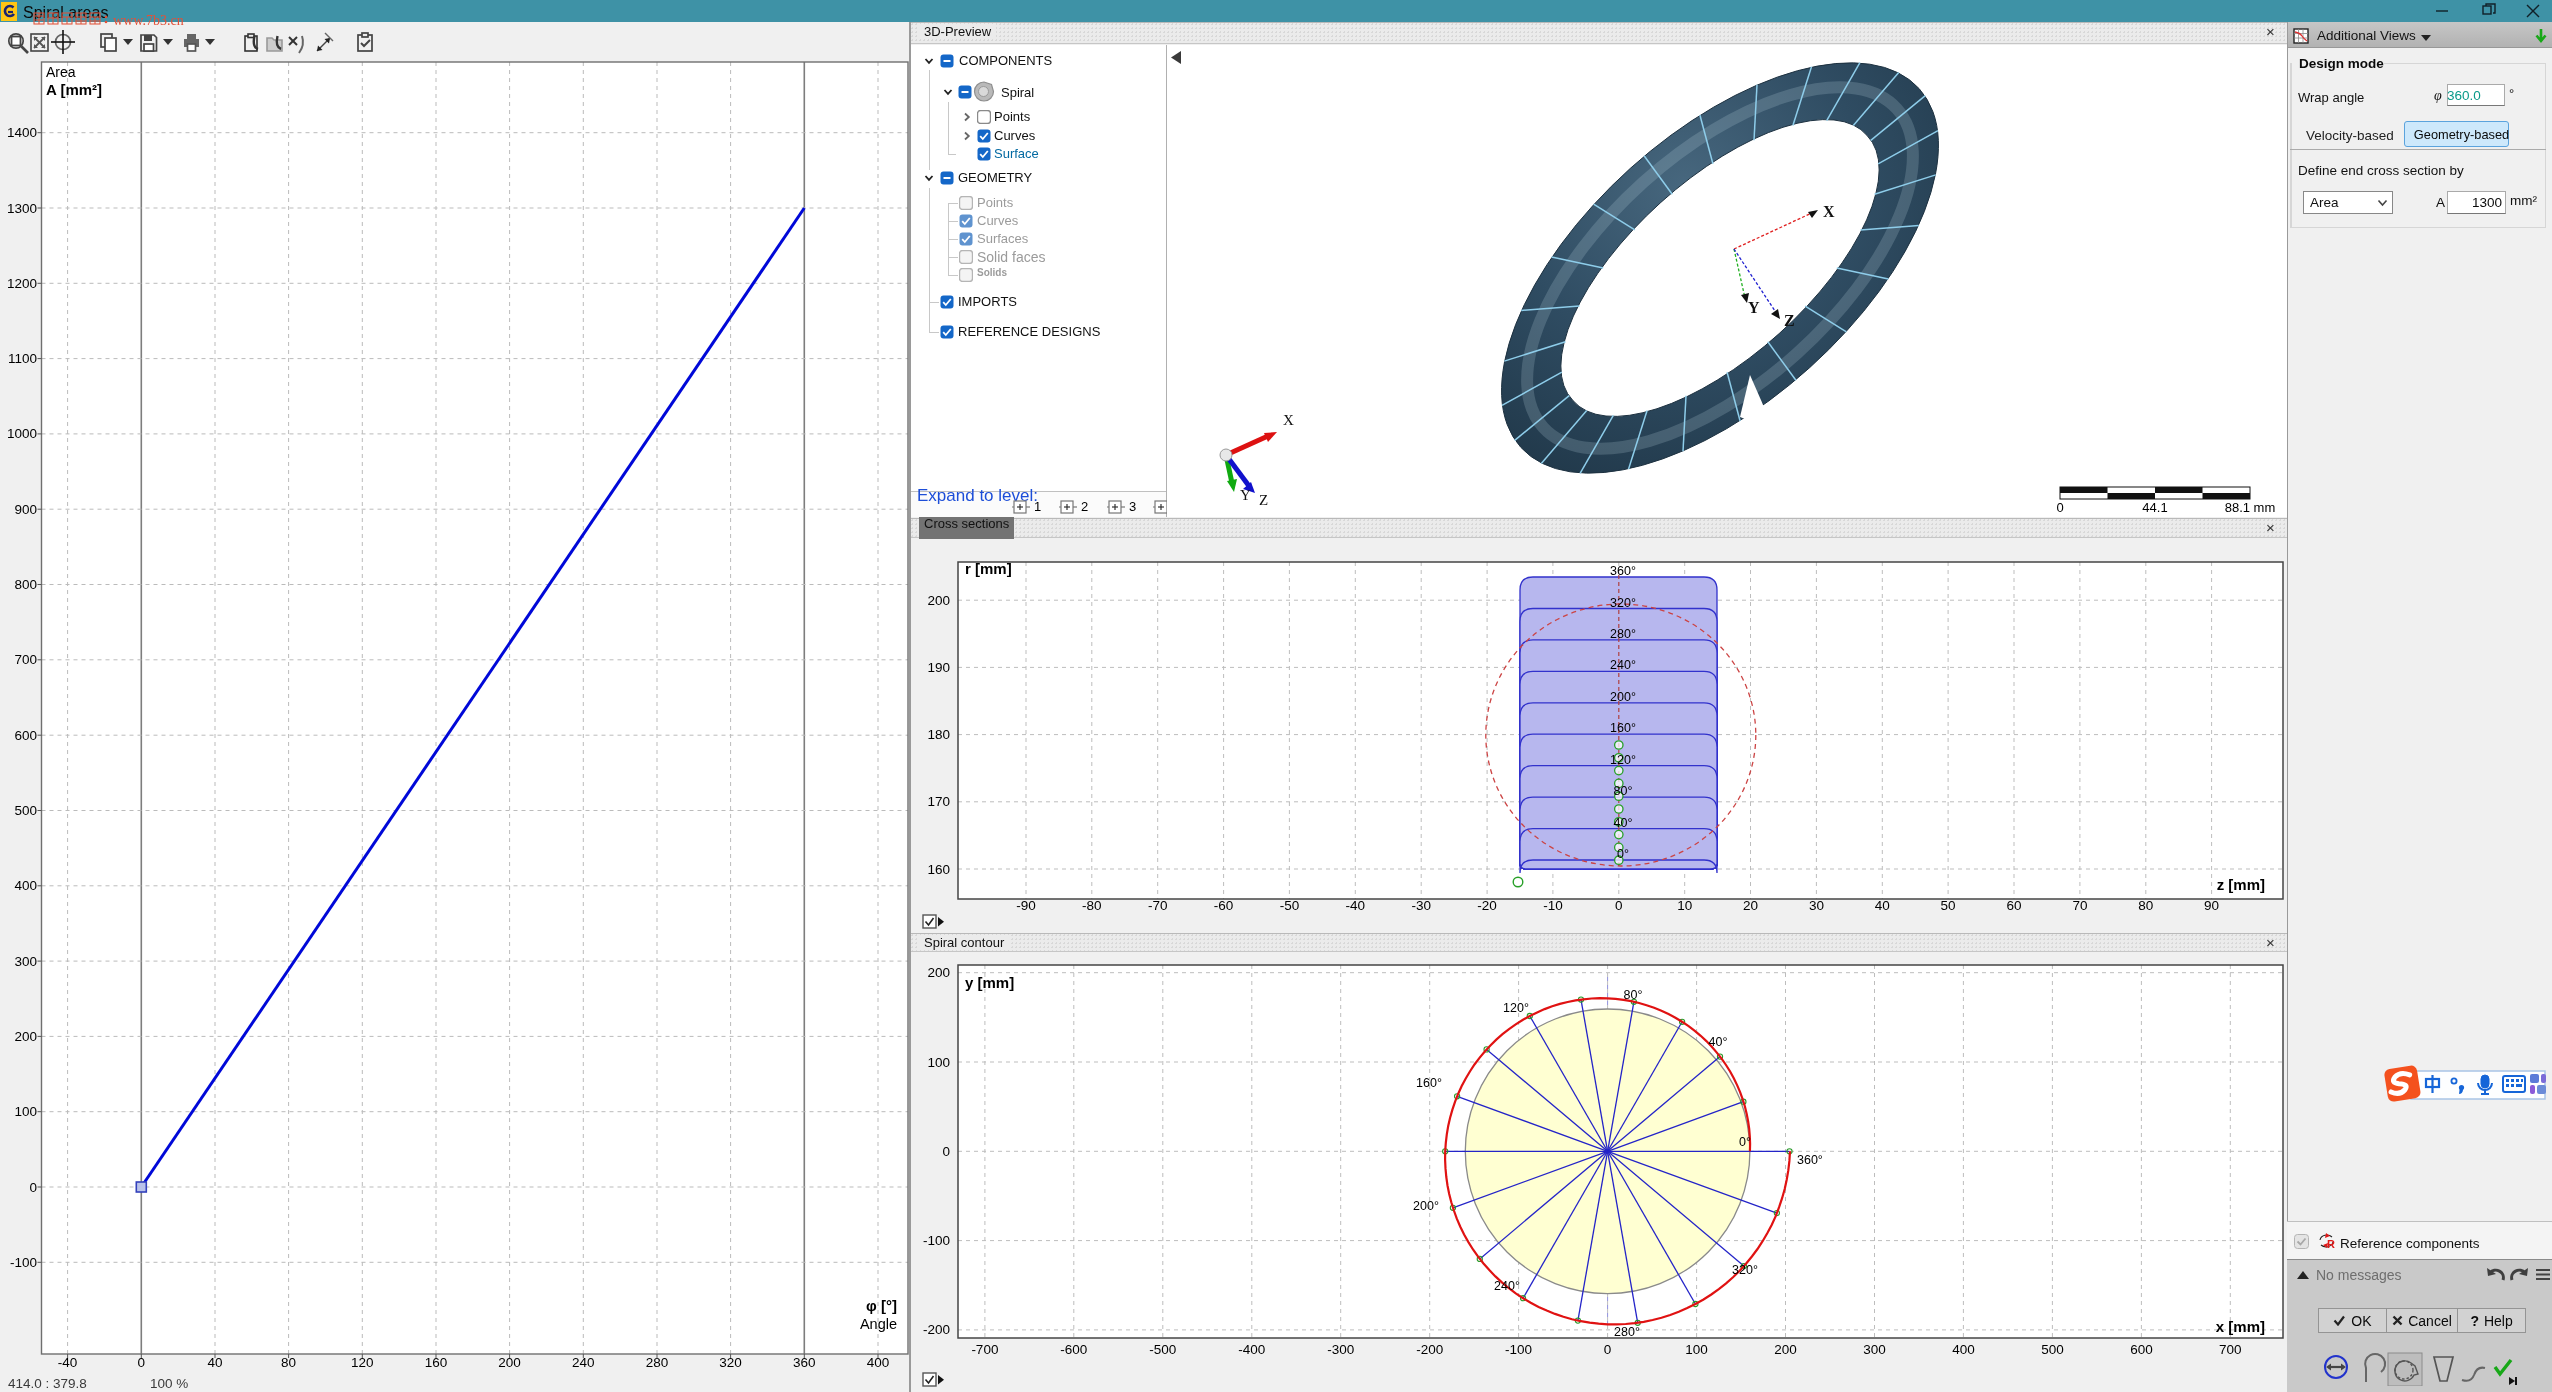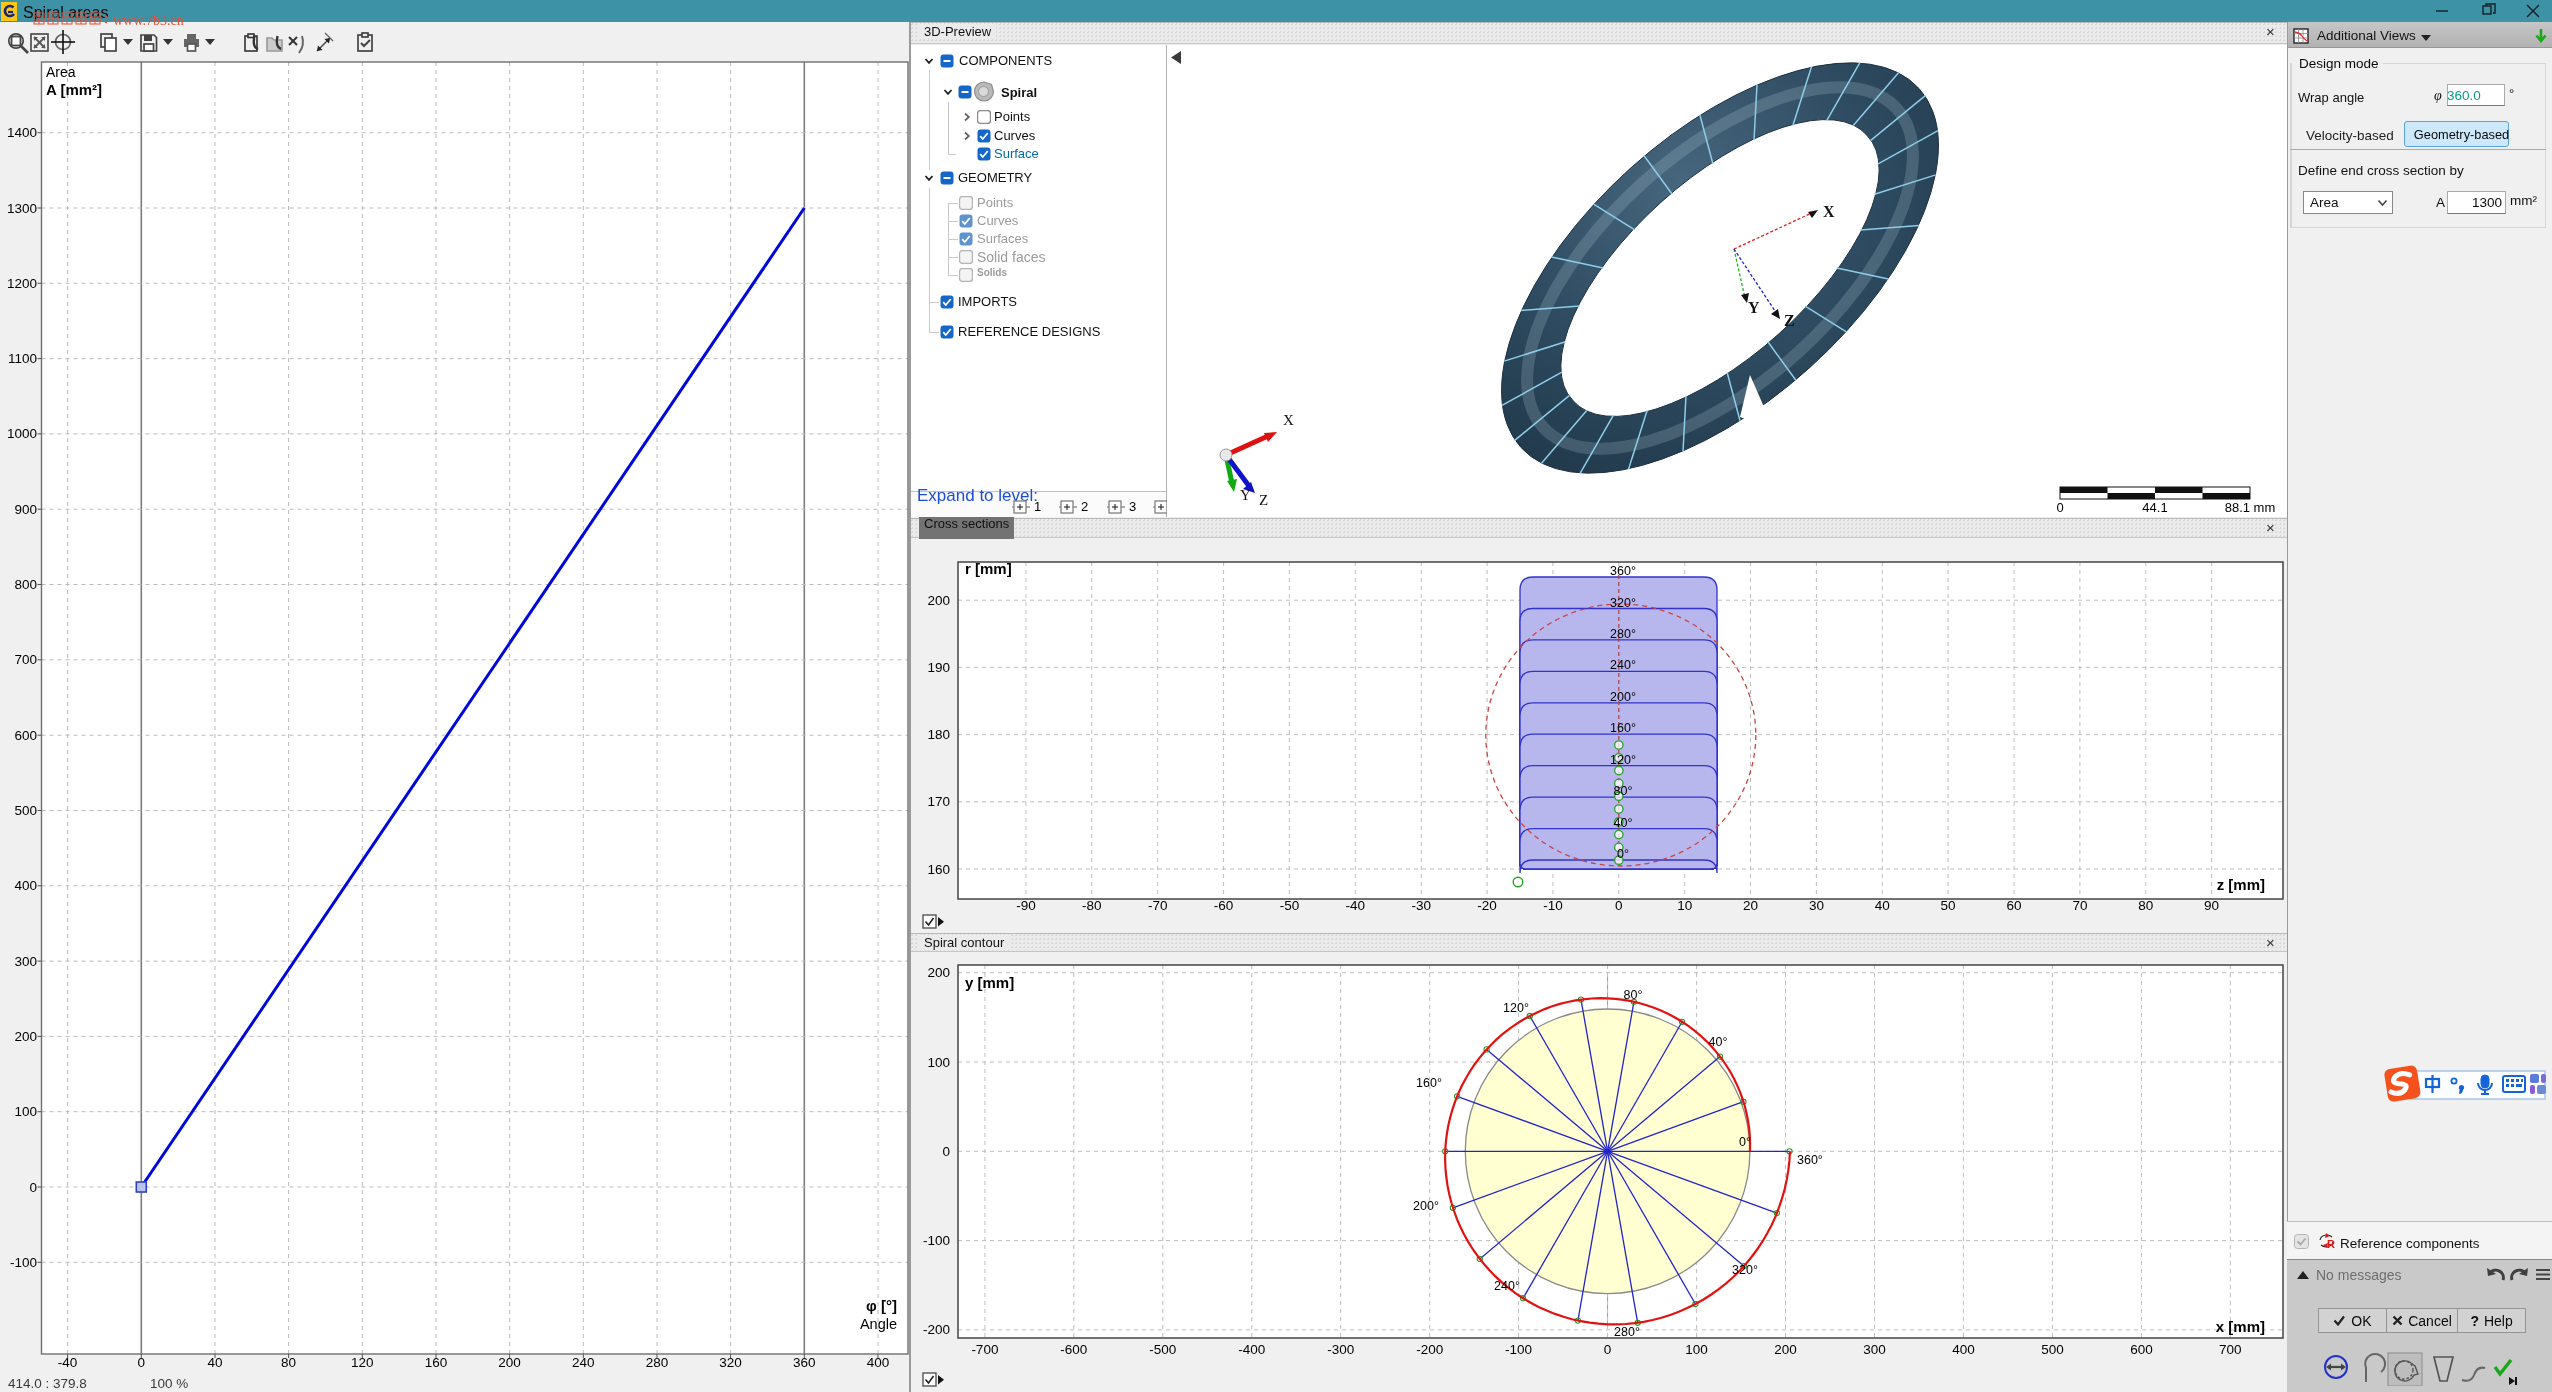--- a/index.html
+++ b/index.html
@@ -125,21 +125,21 @@
       <path d="M2.5 4 L6 7.8 L9.5 4" stroke="#222" stroke-width="1.8" fill="none"></path>
     </svg>
     <svg style="position:absolute;left:958px;top:85px" width="14" height="14" viewBox="0 0 14 14">
       <rect x="0.5" y="0.5" width="13" height="13" rx="3" fill="#1467c8"></rect>
       <line x1="3.5" y1="7" x2="10.5" y2="7" stroke="#fff" stroke-width="2"></line>
     </svg>
     <svg style="position:absolute;left:972px;top:80px" width="24" height="23" viewBox="0 0 24 23">
       <path d="M12 2 a9.5 9.5 0 1 0 9.5 9.5 l-2 -7 z" fill="#b9b9b9" stroke="#8f8f8f" stroke-width="1.2"></path>
       <circle cx="11.5" cy="11.5" r="5" fill="#d9d9d9" stroke="#9a9a9a"></circle>
     </svg>
-    <div style="position:absolute;left:1001px;top:85px;font-size:13px;font-weight:bold;color:#111;white-space:nowrap">Spiral</div>
+    <div style="position:absolute;left:1001px;top:85px;font-size:13px;font-weight:normal;color:#111;white-space:nowrap">Spiral</div>
     <svg style="position:absolute;left:961px;top:111px" width="12" height="12" viewBox="0 0 12 12">
       <path d="M4 2.5 L7.8 6 L4 9.5" stroke="#666" stroke-width="1.8" fill="none"></path>
     </svg>
     <svg style="position:absolute;left:977px;top:110px" width="14" height="14" viewBox="0 0 14 14">
       <rect x="0.5" y="0.5" width="13" height="13" rx="3" fill="#fff" stroke="#8a8a8a" stroke-width="1.4"></rect>
     </svg>
     <div style="position:absolute;left:994px;top:109px;font-size:13px;font-weight:normal;color:#111;white-space:nowrap">Points</div>
     <svg style="position:absolute;left:961px;top:130px" width="12" height="12" viewBox="0 0 12 12">
       <path d="M4 2.5 L7.8 6 L4 9.5" stroke="#666" stroke-width="1.8" fill="none"></path>
     </svg>
@@ -515,21 +515,21 @@
 <path d="M2 4 q5 1 7 4 t5 5" stroke="#e03030" stroke-width="1.3" fill="none"></path>
 </svg>
 <div style="position:absolute;left:2317px;top:28px;font-size:13.5px;color:#141414">Additional Views</div>
 <svg style="position:absolute;left:2420px;top:34px" width="12" height="8" viewBox="0 0 12 8">
       <path d="M1 1 l10 0 l-5 6 z" fill="#222"></path>
     </svg>
 <svg style="position:absolute;left:2534px;top:28px" width="14" height="17" viewBox="0 0 14 17">
       <path d="M7 1 v10 M2.5 7.5 L7 13 l4.5 -5.5" stroke="#18a818" stroke-width="2.6" fill="none"></path>
     </svg>
 
-<div style="position:absolute;left:2299px;top:56px;font-size:13.5px;font-weight:normal;color:#0a0a0a">Design mode</div>
+<div style="position:absolute;left:2299px;top:56px;font-size:13.5px;font-weight:bold;color:#0a0a0a">Design mode</div>
 <div style="position:absolute;left:2290px;top:63px;width:2px;height:164px;background:#d6d6d6"></div>
 <div style="position:absolute;left:2383px;top:63px;width:163px;height:1px;background:#d6d6d6"></div>
 <div style="position:absolute;left:2290px;top:227px;width:256px;height:1px;background:#d6d6d6"></div>
 <div style="position:absolute;left:2545px;top:63px;width:1px;height:164px;background:#d6d6d6"></div>
 
 <div style="position:absolute;left:2298px;top:90px;font-size:13px;color:#111">Wrap angle</div>
 <div style="position:absolute;left:2434px;top:88px;font-size:14px;font-style:italic;font-family:'Liberation Serif',serif;color:#111">φ</div>
 <div style="position:absolute;left:2447px;top:84px;width:58px;height:22px;background:#fff;border:1px solid #aaa;border-bottom:1px solid #777"></div>
 <div style="position:absolute;left:2447px;top:88px;width:54px;font-size:13.5px;color:#0a9a8a;">360.0</div>
 <div style="position:absolute;left:2509px;top:86px;font-size:13px;color:#111">°</div>

